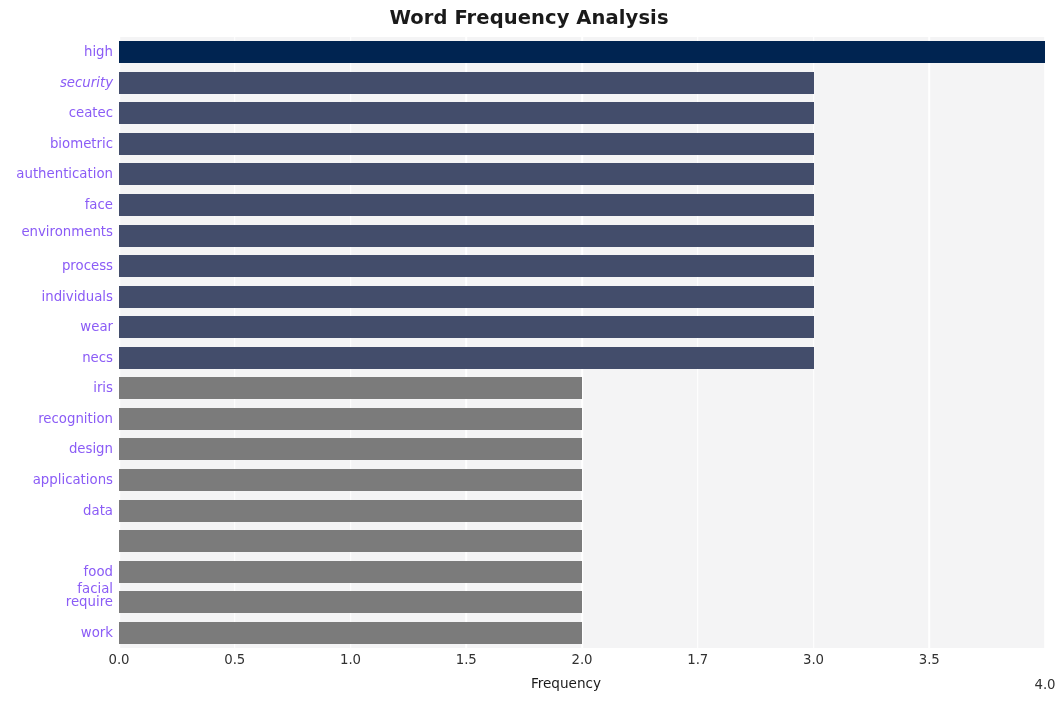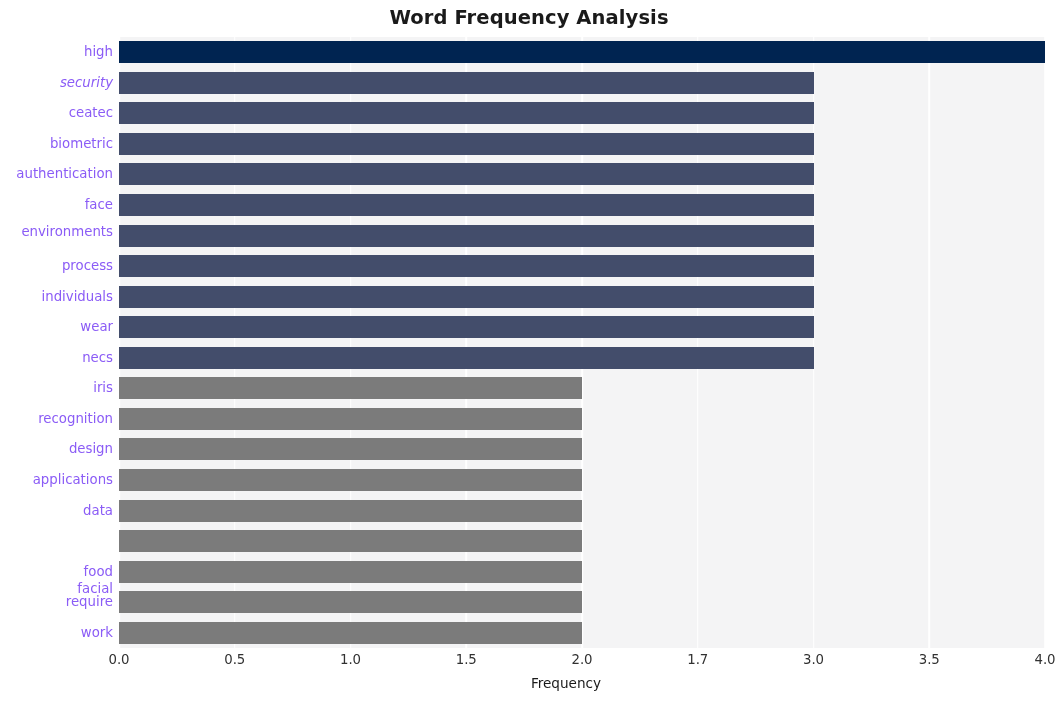--- a/index.html
+++ b/index.html
@@ -178,18 +178,18 @@
 
   <div id="xlabels">
       <div class="xtick" style="left: 0px;">0.0</div>
       <div class="xtick" style="left: 115.75px;">0.5</div>
       <div class="xtick" style="left: 231.5px; text-align: right;">1.0</div>
       <div class="xtick" style="left: 347.25px;">1.5</div>
       <div class="xtick" style="left: 463px;">2.0</div>
       <div class="xtick" style="left: 578.75px;">1.7</div>
       <div class="xtick" style="left: 694.5px;">3.0</div>
       <div class="xtick" style="left: 810.25px;">3.5</div>
-      <div class="xtick" style="left: 926px;">4.0</div>
+      <div class="xtick" style="left: 926px; margin-top: 25px;">4.0</div>
     </div>
 
   <div id="xaxis-label">Frequency</div>
 
 </div>
 
 </body></html>

